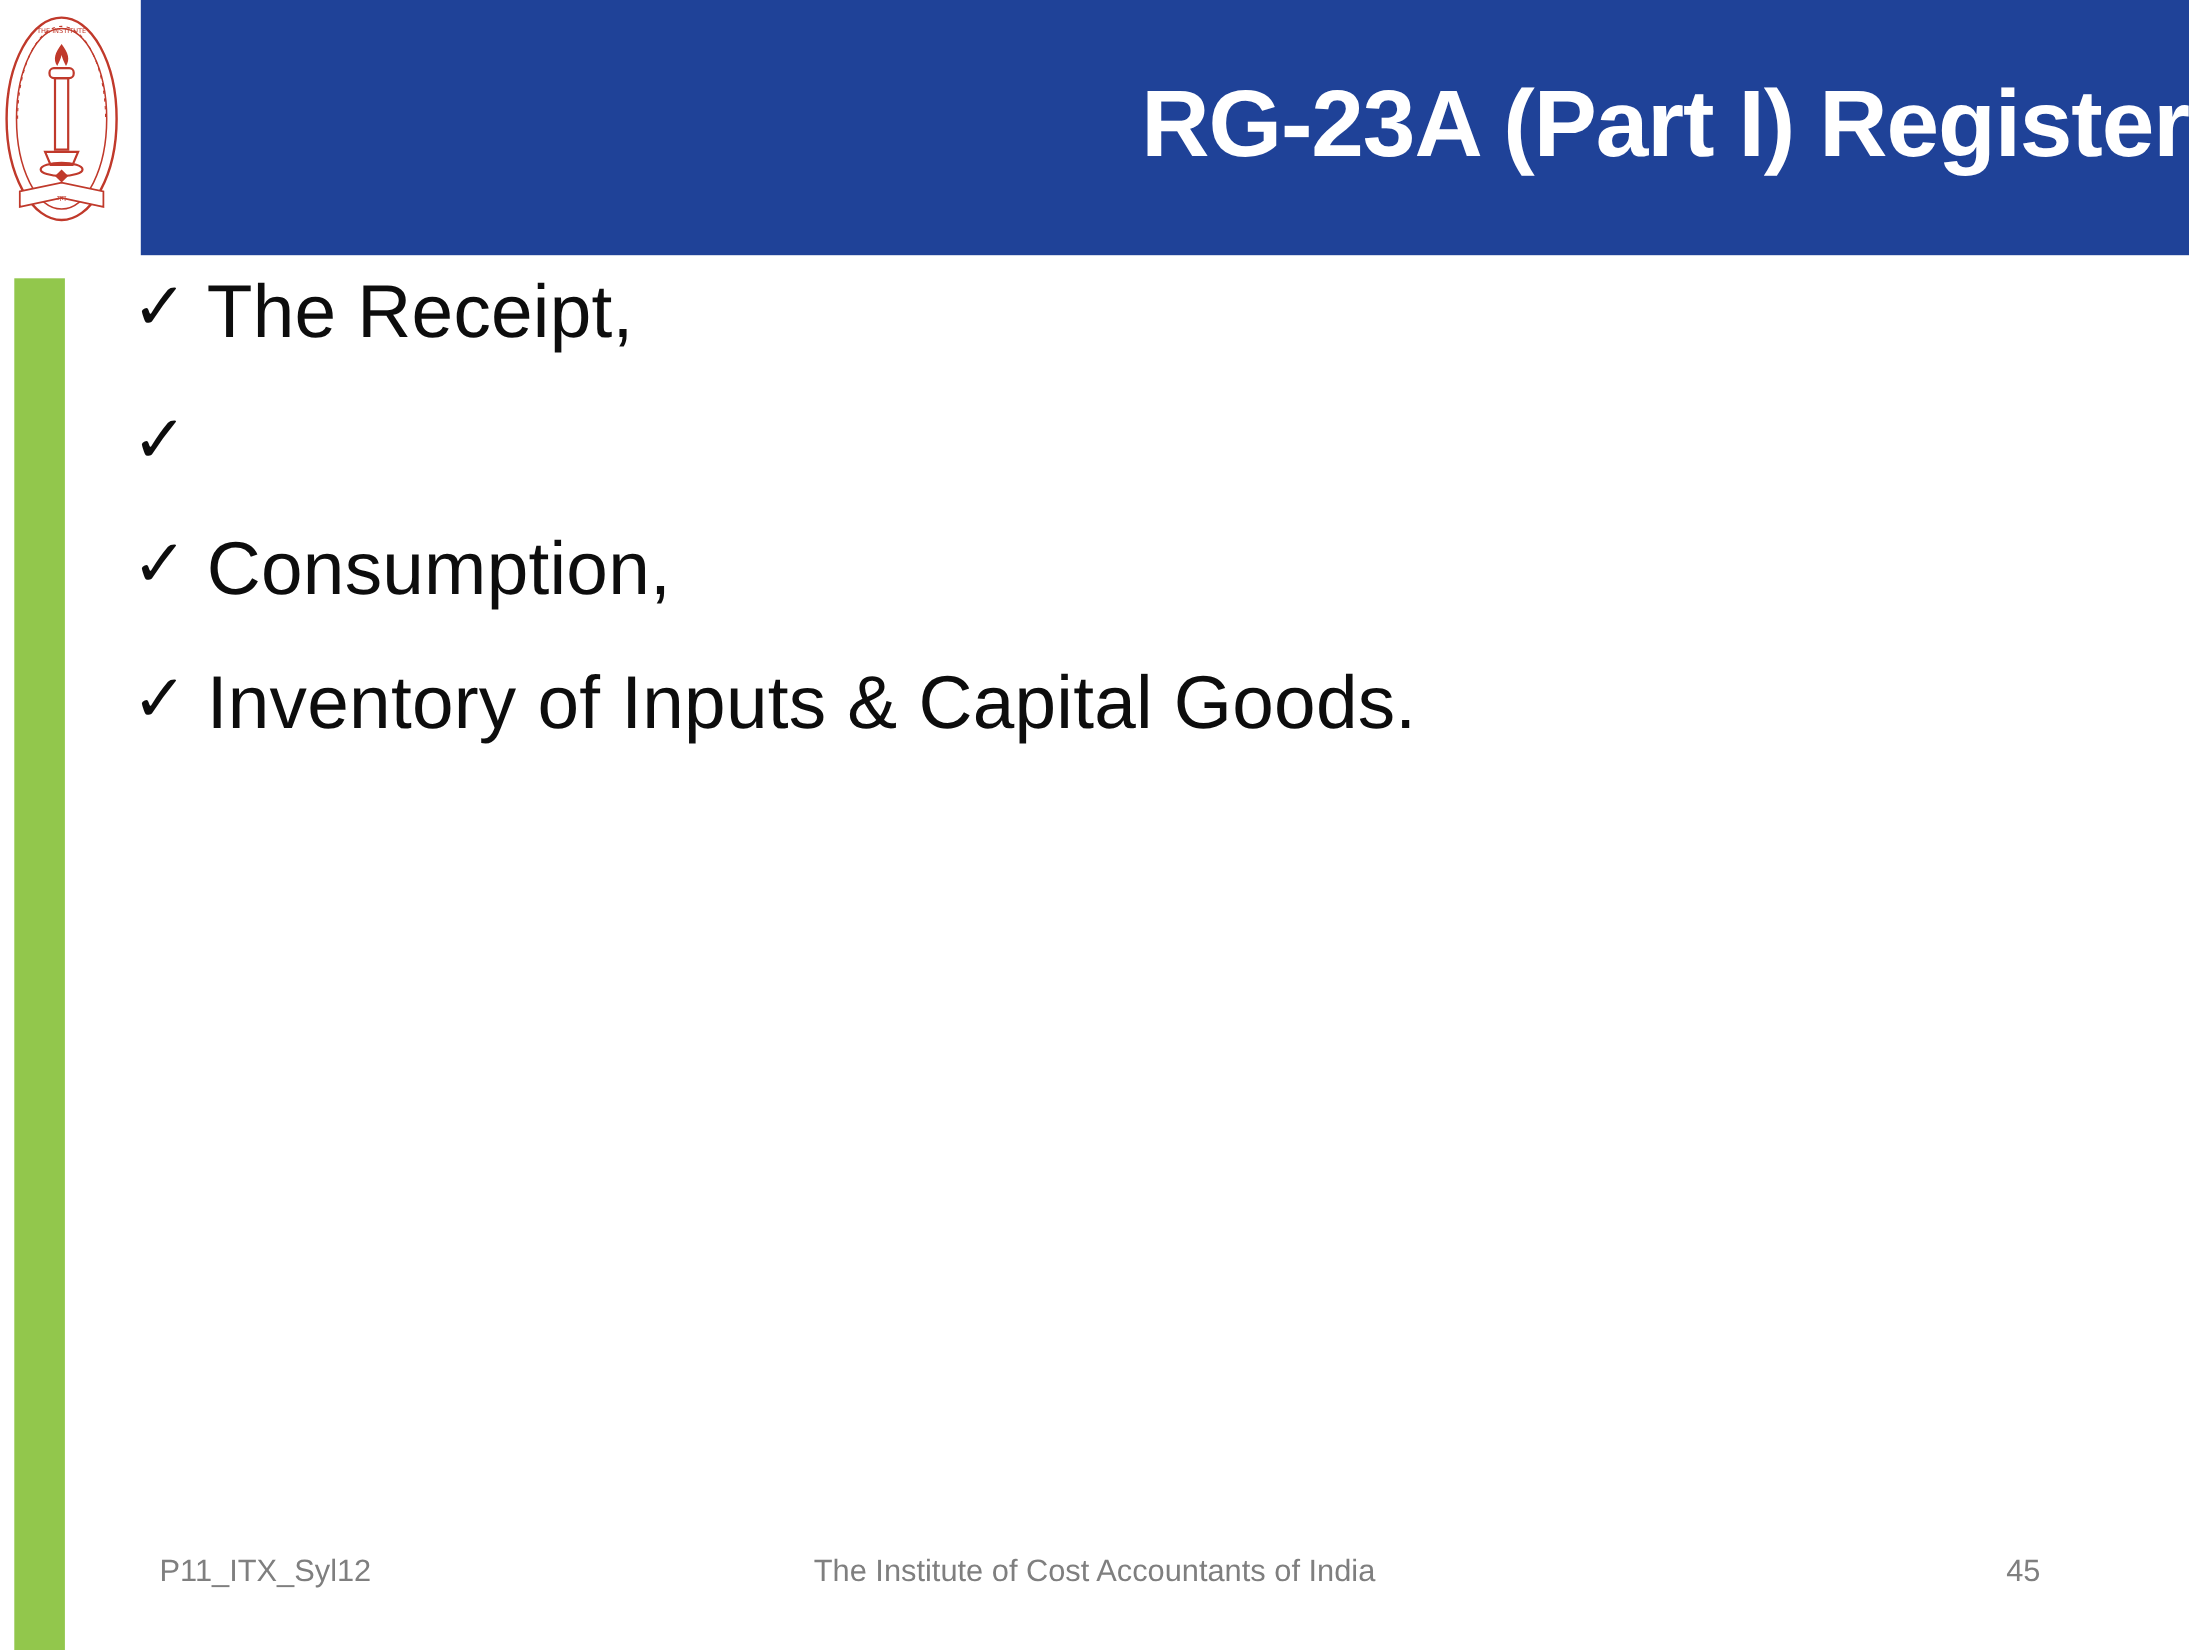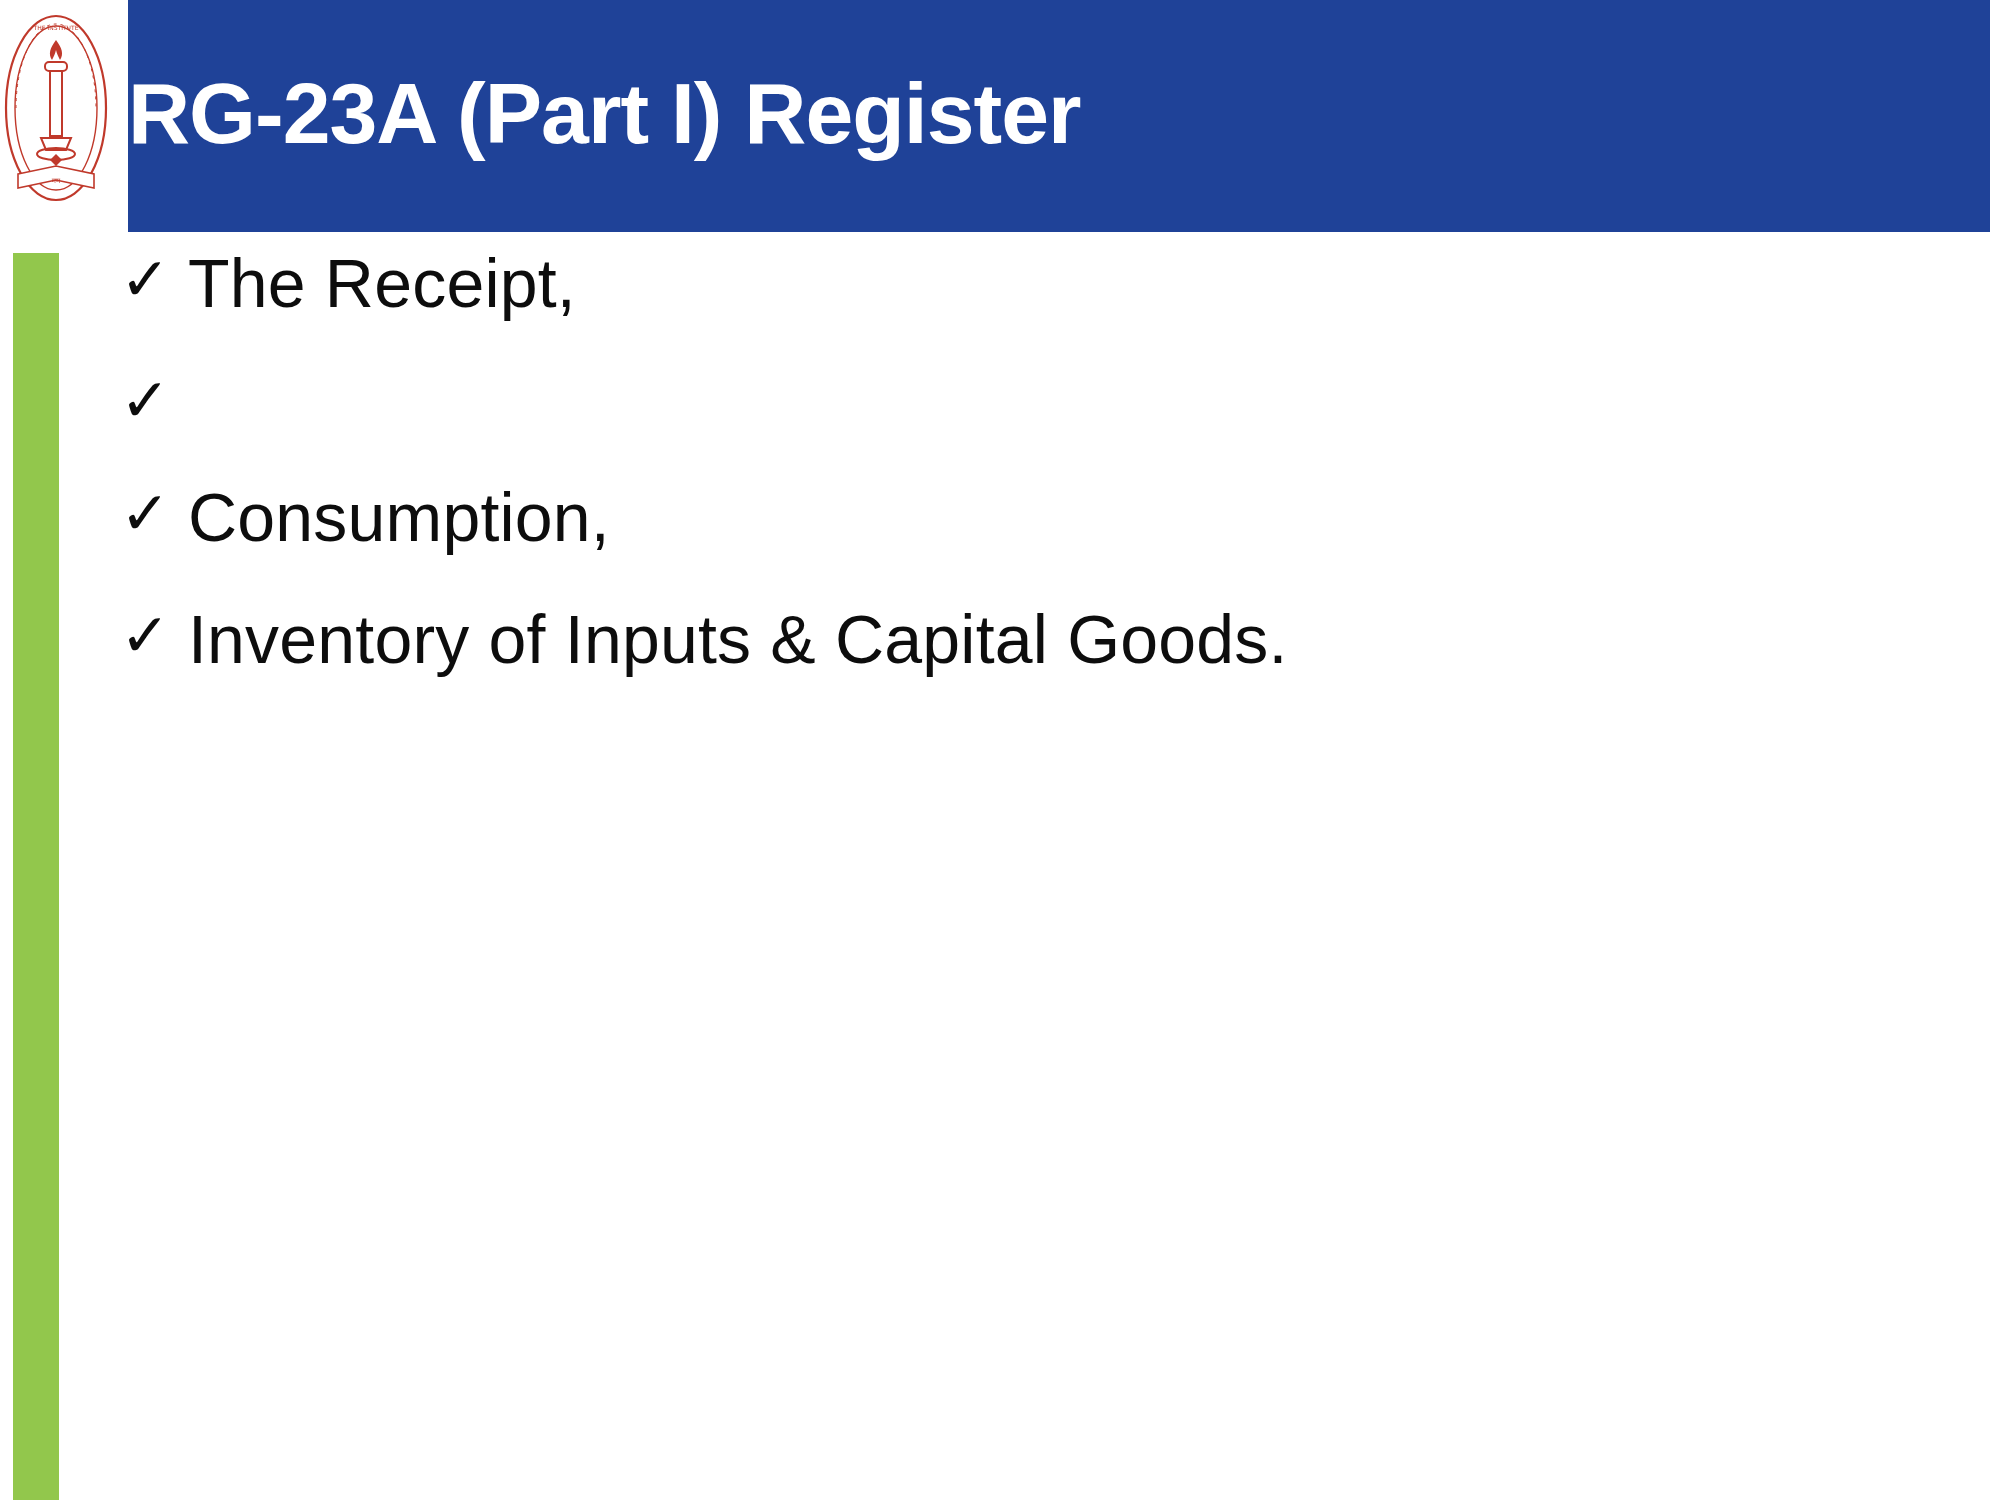--- a/index.html
+++ b/index.html
@@ -20,21 +20,21 @@
   
   .title-bar {
     position: absolute;
     left: 128px;
     top: 0;
     width: 1862px;
     height: 232px;
     background: #1f4298;
     display: flex;
     align-items: center;
-    justify-content: flex-start;
+    justify-content: flex-end;
   }
   .title-text {
     color: #ffffff;
     font-size: 86px;
     font-weight: bold;
     letter-spacing: -1px;
     line-height: 1;
     text-align: center;
     white-space: nowrap;
     margin-top: -6px;
@@ -158,14 +158,19 @@
       <span class="text">Consumption,</span>
     </div>
 
     <div class="bullet">
       <span class="mark">✓</span>
       <span class="text">Inventory of Inputs &amp; Capital Goods.</span>
     </div>
 
   </div>
 
+  <div class="footer">
+    <span class="footer-left">P11_ITX_Syl12</span>
+    <span class="footer-center">The Institute of Cost Accountants of India</span>
+    <span class="footer-right">45</span>
+  </div>
 
 </div>
 
 </body></html>

